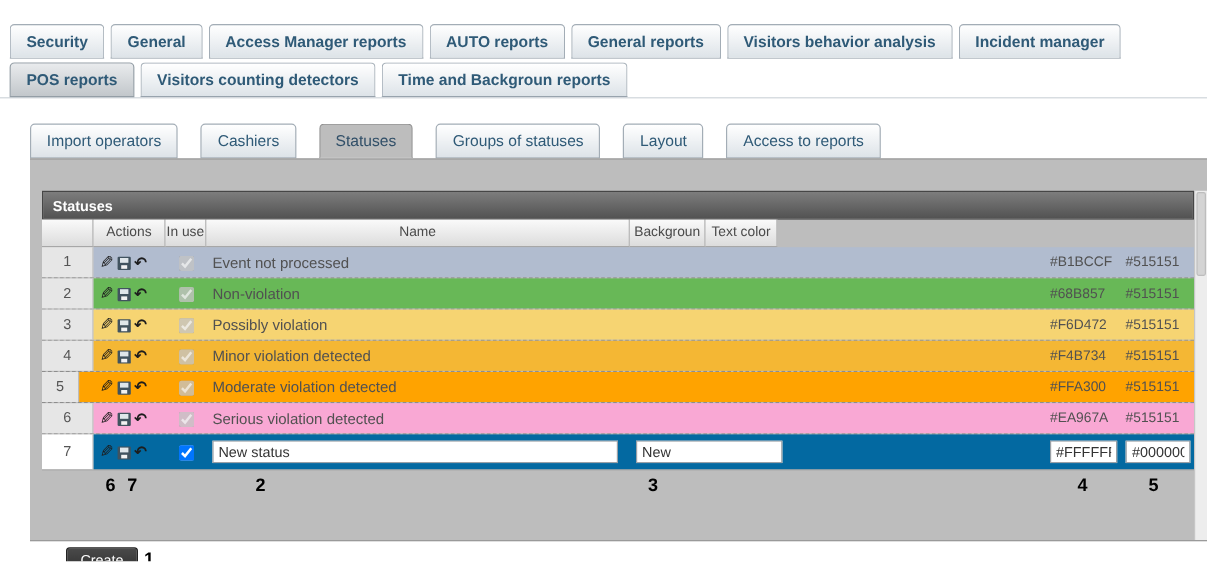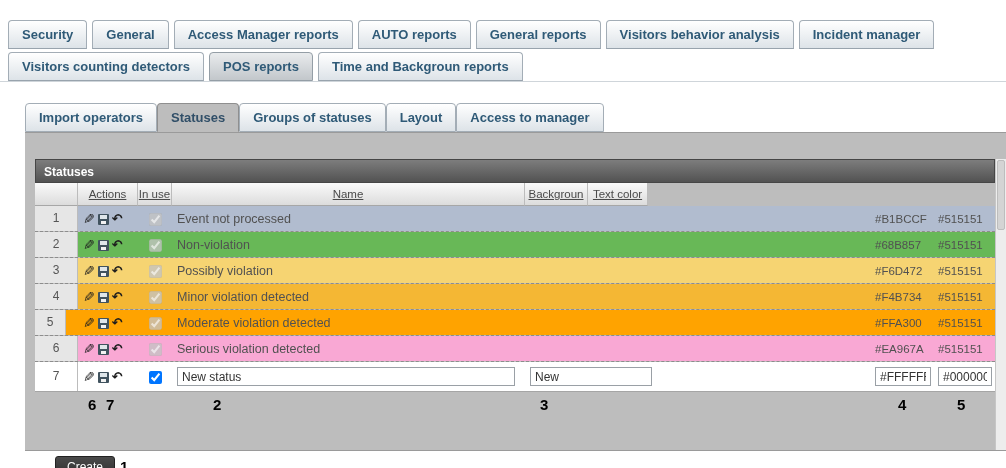--- a/index.html
+++ b/index.html
@@ -17,24 +17,24 @@
     border:1px solid #a3adb6; border-bottom-color:#98a3ad;
     border-radius:4px 4px 0 0;
     font-size:13px; font-weight:bold; color:#2f5a77; white-space:nowrap;
     cursor:default;
   }
   .tab.active-main { background:linear-gradient(#e9ebed,#c2c7cb); border-color:#949ea6; }
 
   
   .subtabrow { display:flex; align-items:flex-end; padding-left:25px; padding-top:21px; }
   .subtab {
-    margin-right:0; padding:6px 13px;
+    margin-right:19px; padding:6px 13px;
     background:linear-gradient(#ffffff,#dde3e8);
     border:1px solid #a3adb6; border-radius:4px 4px 0 0;
-    font-size:13px; font-weight:bold; color:#2f5a77; white-space:nowrap;
+    font-size:13px; font-weight:normal; color:#2f5a77; white-space:nowrap;
   }
   .subtab.active-sub { background:#bdbdbd; border-color:#8f8f8f; border-bottom-color:#bdbdbd; color:#314f68; }
 
   
   .panel {
     position:relative; margin-left:25px; width:981px; height:319px;
     background:#bdbdbd; border-top:1px solid #9a9a9a; border-bottom:1px solid #9a9a9a;
     padding:26px 0 0 10px;
   }
   .stable { width:960px; background:#bdbdbd; }
@@ -42,42 +42,42 @@
     height:24px; line-height:24px; padding-left:8px;
     background:linear-gradient(#7d7d7d,#525252);
     border:1px solid #464646;
     color:#fff; font-size:12px; font-weight:bold;
   }
   .thead { display:flex; height:23px; }
   .thead .hc {
     background:linear-gradient(#fafafa,#dcdcdc);
     border-right:1px solid #bcbcbc; border-bottom:1px solid #a7a7a7;
     font-size:11.5px; color:#4a4a4a; text-align:center; line-height:22px;
-    overflow:hidden; white-space:nowrap;text-decoration:underline;
+    overflow:hidden; white-space:nowrap;
   }
   .c-num{width:43px;} .c-act{width:60px;} .c-use{width:34px;}
   .c-name{width:353px;} .c-desc{width:347px;} .c-bg{width:63px;} .c-txt{width:60px;}
 
   .trow { display:flex; height:26px; border-bottom:1px dashed #8d8d8d; }
   .trow .numcell {
     width:43px; background:#e6e6e6; border-right:1px solid #bcbcbc;
     font-size:12px; color:#555; text-align:center; line-height:25px;
   }
   .rowband { display:flex; flex:1; align-items:center; color:#515151; font-size:12.5px; }
   .cell { overflow:hidden; white-space:nowrap; }
   .cell.act { width:60px; display:flex; align-items:center; gap:3px; padding-left:5px; }
   .cell.use { width:34px; text-align:center; }
   .cell.name { width:353px; padding-left:5px; }
   .cell.desc { width:347px; padding-left:5px; }
   .cell.bgv  { width:63px; padding-left:3px; font-size:11.5px; }
   .cell.txtv { width:60px; padding-left:3px; font-size:11.5px; }
 
   .newrow { height:30px; border-bottom:1px solid #a5a5a5; }
   .newrow .numcell { background:#ffffff; line-height:29px; }
-  .newrow .rowband { background:#ffffff; }
+  .newrow .rowband { background:#0369a1; }
   .tinput {
     height:19px; border:1px solid #9aa0a6; background:#fff;
     font-family:"Liberation Sans",sans-serif; font-size:12px; color:#333; padding:0 4px;
   }
   .in-name{width:338px;} .in-desc{width:122px;} .in-bg{width:56px;} .in-txt{width:54px;}
 
   
   .ic { display:inline-block; cursor:pointer; }
   .ic-pencil::before { content:"\270E"; font-size:14px; color:#1d1d1d; display:inline-block; transform:scaleX(-1); }
   .ic-undo::before { content:"\21B6"; font-size:13px; font-weight:bold; color:#1d1d1d; }
@@ -113,31 +113,32 @@
     <div class="tab">Security</div>
     <div class="tab">General</div>
     <div class="tab">Access Manager reports</div>
     <div class="tab">AUTO reports</div>
     <div class="tab">General reports</div>
     <div class="tab">Visitors behavior analysis</div>
     <div class="tab">Incident manager</div>
   </div>
 
   <div class="tabrow r2">
+    <div class="tab active-main">POS reports</div>
     <div class="tab">Visitors counting detectors</div>
-    <div class="tab active-main">POS reports</div>
     <div class="tab">Time and Backgroun reports</div>
   </div>
 
   <div class="subtabrow">
     <div class="subtab">Import operators</div>
+    <div class="subtab">Cashiers</div>
     <div class="subtab active-sub">Statuses</div>
     <div class="subtab">Groups of statuses</div>
     <div class="subtab">Layout</div>
-    <div class="subtab">Access to manager</div>
+    <div class="subtab">Access to reports</div>
   </div>
 
   <div class="panel">
     <div class="stable">
 
       <div class="ptitle">Statuses</div>
 
       <div class="thead">
         <div class="hc c-num"></div>
         <div class="hc c-act">Actions</div>

